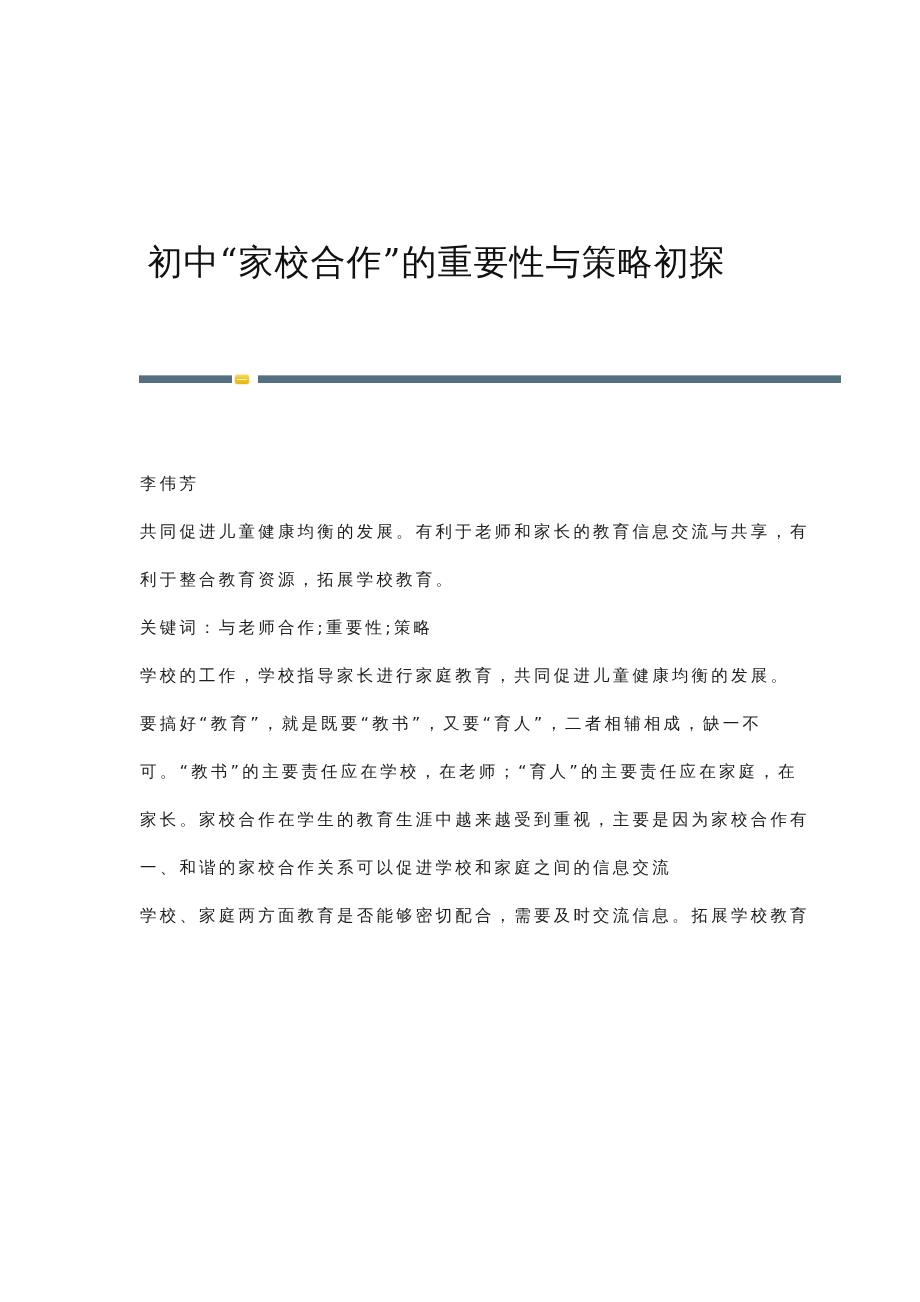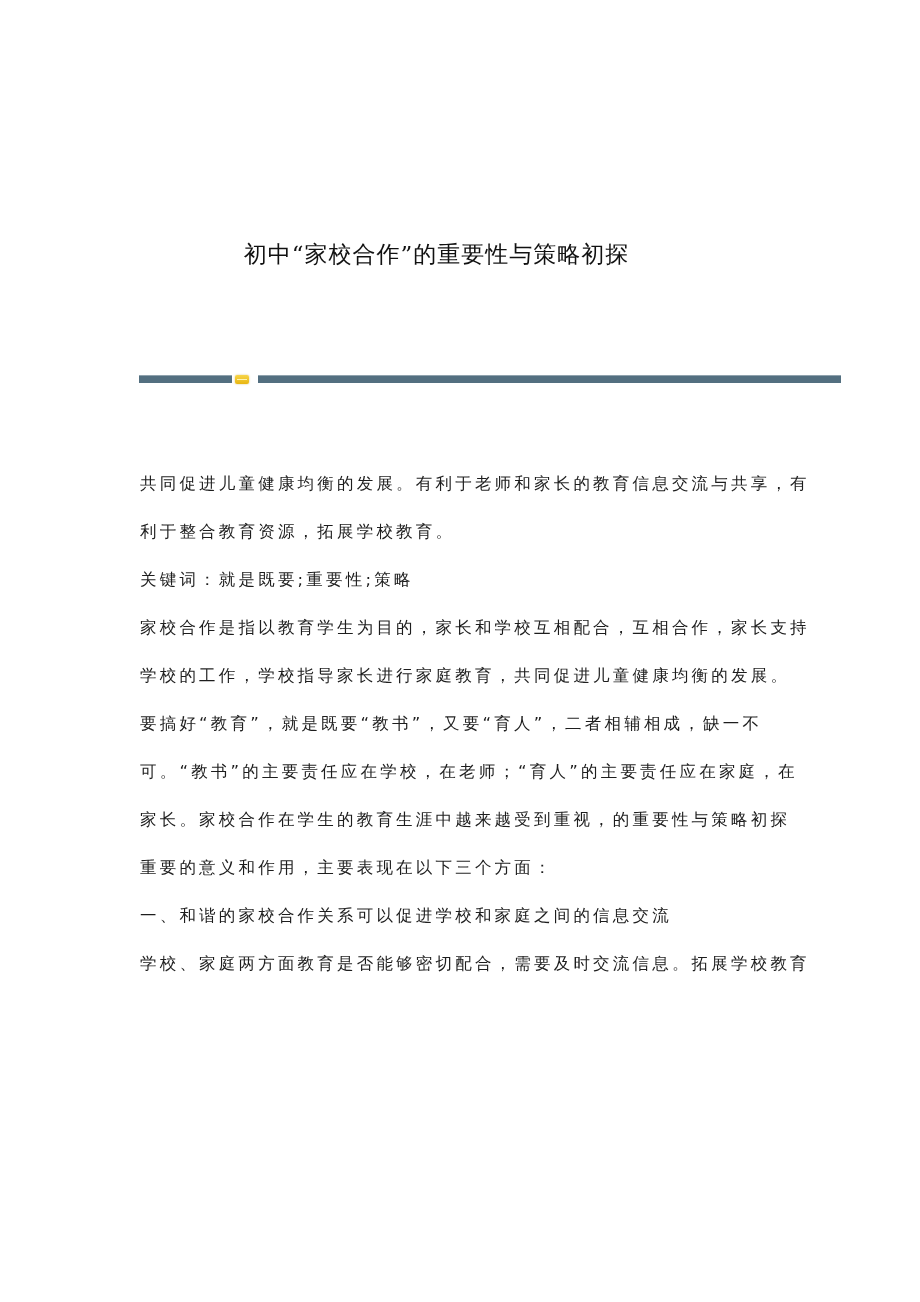--- a/index.html
+++ b/index.html
@@ -21,21 +21,21 @@
     width: 920px;
     height: 1302px;
   }
   .title {
     position: absolute;
     left: 0;
     width: 873px;
     top: 213px;
     text-align: center;
     font-family: "DejaVu Serif", "Liberation Serif", serif;
-    font-size: 23px;
+    font-size: 35px;
     line-height: 52px;
     letter-spacing: 1px;
     color: #111111;
     font-weight: normal;
   }
   .divider {
     position: absolute;
     top: 375px;
     left: 139px;
     width: 702px;
@@ -101,35 +101,34 @@
 
   <h1 class="title">初中“家校合作”的重要性与策略初探</h1>
 
   <div class="divider">
     <div class="bar-left"></div>
     <div class="ornament"></div>
     <div class="bar-right"></div>
   </div>
 
   <div class="content">
+    <span class="p line">李伟芳</span>
 
     <div>
       <span class="p line">共同促进儿童健康均衡的发展。有利于老师和家长的教育信息交流与共享，有</span>
       <span class="p line">利于整合教育资源，拓展学校教育。</span>
     </div>
 
-    <span class="p line">关键词：就是既要;重要性;策略</span>
+    <span class="p line">关键词：与老师合作;重要性;策略</span>
 
     <div>
-      <span class="p line">家校合作是指以教育学生为目的，家长和学校互相配合，互相合作，家长支持</span>
       <span class="p line">学校的工作，学校指导家长进行家庭教育，共同促进儿童健康均衡的发展。</span>
       <span class="p line">要搞好“教育”，就是既要“教书”，又要“育人”，二者相辅相成，缺一不</span>
       <span class="p line">可。“教书”的主要责任应在学校，在老师；“育人”的主要责任应在家庭，在</span>
-      <span class="p line">家长。家校合作在学生的教育生涯中越来越受到重视，的重要性与策略初探</span>
-      <span class="p line">重要的意义和作用，主要表现在以下三个方面：</span>
+      <span class="p line">家长。家校合作在学生的教育生涯中越来越受到重视，主要是因为家校合作有</span>
     </div>
 
     <span class="p line">一、和谐的家校合作关系可以促进学校和家庭之间的信息交流</span>
 
     <div>
       <span class="p line">学校、家庭两方面教育是否能够密切配合，需要及时交流信息。拓展学校教育</span>
     </div>
   </div>
 
 </div>

